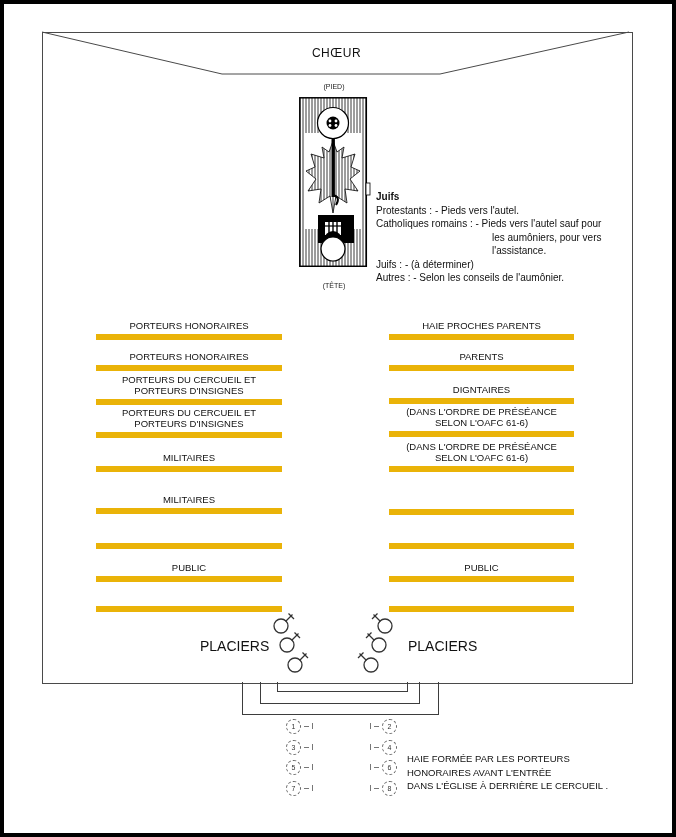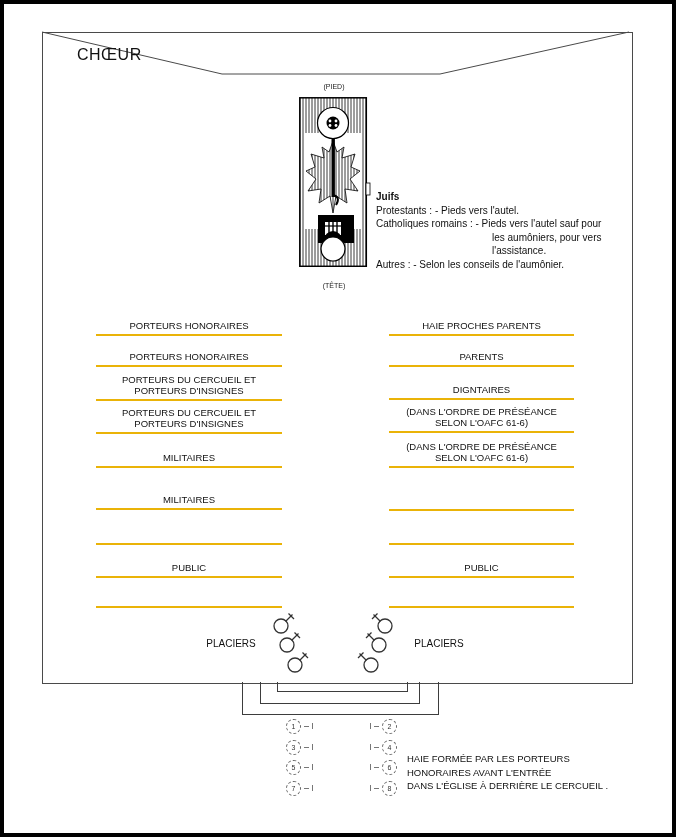--- a/index.html
+++ b/index.html
@@ -5,36 +5,36 @@
   html,body{margin:0;padding:0;background:#fff;}
   .page{
     position:relative;width:676px;height:837px;box-sizing:border-box;
     border:4px solid #000;background:#fff;overflow:hidden;
     font-family:"Liberation Sans", sans-serif;color:#111;
   }
   .abs{position:absolute;}
   
   .church{left:38px;top:28px;width:589px;height:650px;border:1px solid #4a4a4a;}
   .lines-svg{left:0;top:0;width:676px;height:837px;pointer-events:none;}
-  .choir-label{left:38px;top:42px;width:589px;font-size:16px;letter-spacing:.5px;margin-left:35px;}
+  .choir-label{left:38px;top:42px;width:589px;text-align:center;font-size:12px;letter-spacing:.5px;}
   
   .casket-cap{width:80px;text-align:center;font-size:7px;color:#222;}
   
   .nota{left:372px;top:186px;width:290px;font-size:10px;line-height:13.5px;}
   .nota .n-line{white-space:pre;}
   .nota .n-head{font-weight:bold;}
   .nota .n-indent{padding-left:116px;}
   
   .row{display:flex;align-items:flex-end;justify-content:center;
-       border-bottom:2px solid #eab308;height:27px;}
+       border-bottom:6px solid #eab308;height:27px;}
   .row-l{left:92px;width:186px;}
   .row-r{left:385px;width:185px;}
   .row-label{font-size:9.5px;line-height:11px;text-align:center;white-space:pre-line;padding-bottom:3px;}
   
-  .placiers-label{width:62px;text-align:center;font-size:10px;}
+  .placiers-label{width:62px;text-align:center;font-size:14px;}
   .usher{width:26px;height:24px;}
   .usher.mirror{transform:scaleX(-1);}
   
   .entry{border:1.5px solid #3d3d3d;border-top:none;background:transparent;}
   
   .num-item{display:flex;align-items:center;gap:3px;height:14px;}
   .num-circle{width:13px;height:13px;border:1px dashed #666;border-radius:50%;
       display:flex;align-items:center;justify-content:center;font-size:7px;color:#333;flex:0 0 auto;}
   .tick-h{width:5px;height:1px;background:#777;}
   .tick-v{width:1px;height:6px;background:#777;}
@@ -81,20 +81,21 @@
     <circle cx="34" cy="152" r="12" fill="#fff" stroke="#000" stroke-width="1.2"></circle>
   </svg>
   <div class="abs casket-cap" style="left:290px;top:278px;">(TÊTE)</div>
 
   <div class="abs nota">
     <div class="n-line n-head">Juifs</div>
     <div class="n-line">Protestants : - Pieds vers l'autel.</div>
     <div class="n-line">Catholiques romains : - Pieds vers l'autel sauf pour</div>
     <div class="n-line n-indent">les aumôniers, pour vers</div>
     <div class="n-line n-indent">l'assistance.</div>
+    <div class="n-line">Juifs : - (à déterminer)</div>
     <div class="n-line">Autres : - Selon les conseils de l'aumônier.</div>
   </div>
 
   <div class="abs row row-l" style="top:303px;">
       <span class="row-label">PORTEURS HONORAIRES</span>
     </div>
   <div class="abs row row-l" style="top:334px;">
       <span class="row-label">PORTEURS HONORAIRES</span>
     </div>
   <div class="abs row row-l" style="top:368px;">

